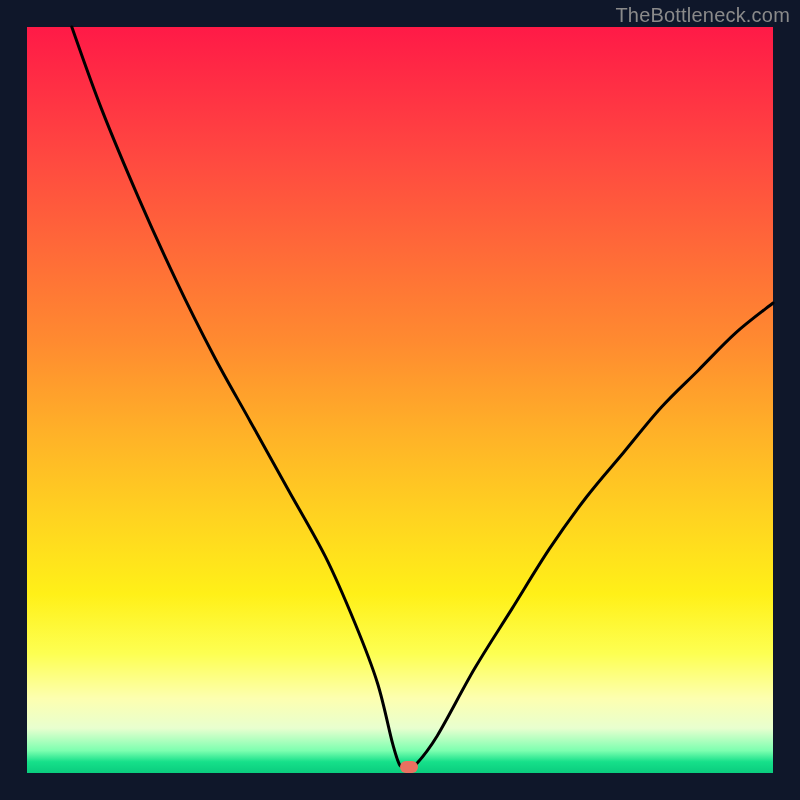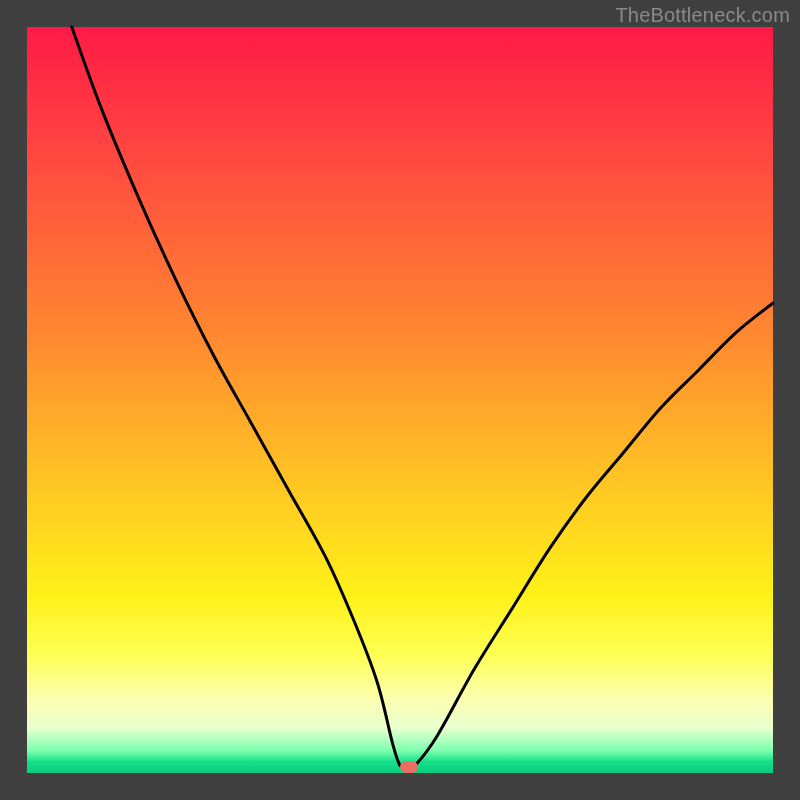--- a/index.html
+++ b/index.html
@@ -8,21 +8,21 @@
     width: 800px;
     height: 800px;
     background: #000;
     overflow: hidden;
     font-family: Arial, Helvetica, sans-serif;
   }
   .frame {
     position: relative;
     width: 800px;
     height: 800px;
-    background: #404040;
+    background: #0f172a;
   }
   .plot-area {
     position: absolute;
     left: 27px;
     top: 27px;
     width: 746px;
     height: 746px;
     
     background: linear-gradient(
       to bottom,

